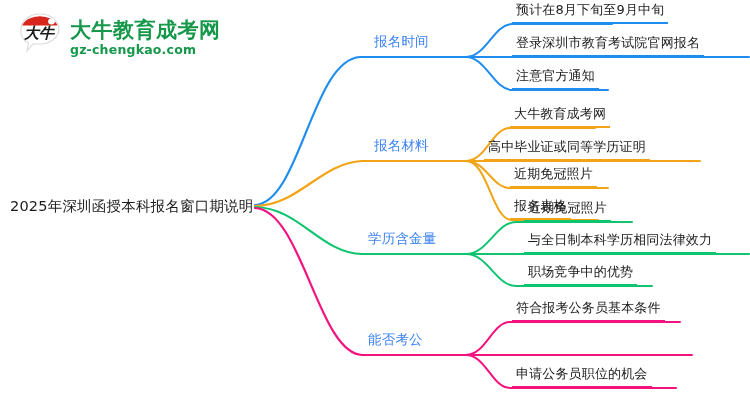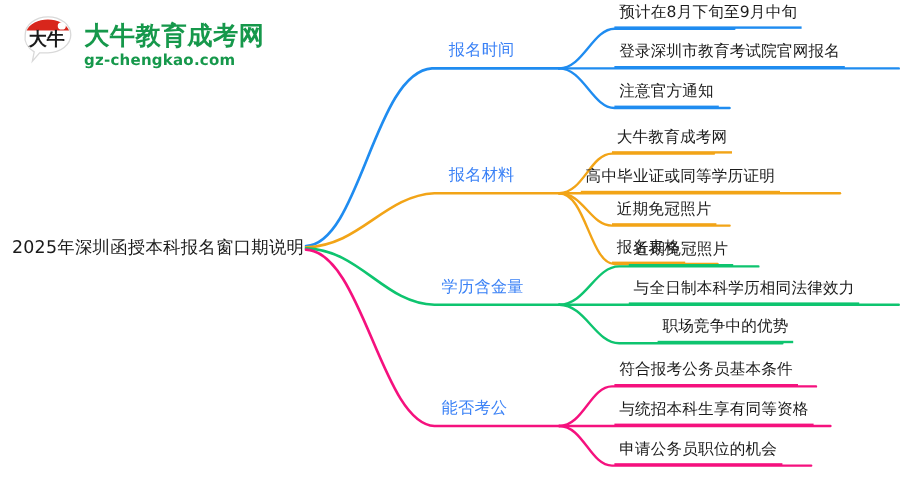--- a/index.html
+++ b/index.html
@@ -6,21 +6,21 @@
   html, body {
     width:750px; height:410px;
     background:#ffffff;
     font-family:"DejaVu Sans","Liberation Sans",sans-serif;
     overflow:hidden;
   }
   #stage { position:relative; width:750px; height:410px; background:#fff; }
 
   
   #logo { position:absolute; left:16px; top:8px; width:230px; height:48px; display:flex; align-items:center; }
-  #logo-mark { position:relative; width:48px; height:44px; flex:0 0 48px; }
+  #logo-mark { position:relative; width:48px; height:44px; flex:0 0 48px;font-style:italic; }
   #logo-text { margin-left:6px; display:flex; flex-direction:column; justify-content:center;margin-top:12px; }
   #logo-cn {
     font-size:21px; font-weight:bold; color:#16984b; letter-spacing:0.5px;
     line-height:1.05; white-space:nowrap;
   }
   #logo-en {
     font-size:12.5px; font-weight:bold; color:#16984b; letter-spacing:0.2px;
     line-height:1.2; white-space:nowrap; margin-top:1px;
   }
 
@@ -146,27 +146,24 @@
   <div class="leaf" style="left:510px; top:220px; border-bottom:2px solid #f2a417;">
     <span class="leaf-label">报名表格</span>
   </div>
 
   <div class="leaf" style="left:524px; top:222px; border-bottom:2px solid #0ec46f;">
     <span class="leaf-label">近期免冠照片</span>
   </div>
   <div class="leaf" style="left:524px; top:254px; border-bottom:2px solid #0ec46f;">
     <span class="leaf-label">与全日制本科学历相同法律效力</span>
   </div>
-  <div class="leaf" style="left:548px; top:286px; border-bottom:2px solid #0ec46f;">
+  <div class="leaf" style="left:524px; top:286px; border-bottom:2px solid #0ec46f;">
     <span class="leaf-label">职场竞争中的优势</span>
   </div>
 
   <div class="leaf" style="left:512px; top:322px; border-bottom:2px solid #f5117e;">
     <span class="leaf-label">符合报考公务员基本条件</span>
-  </div>
-  <div class="leaf" style="left:512px; top:355px; border-bottom:2px solid #f5117e;">
-    <span class="leaf-label">与统招本科生享有同等资格</span>
   </div>
   <div class="leaf" style="left:512px; top:388px; border-bottom:2px solid #f5117e;">
     <span class="leaf-label">申请公务员职位的机会</span>
   </div>
 
 </div>
 
 </body></html>

